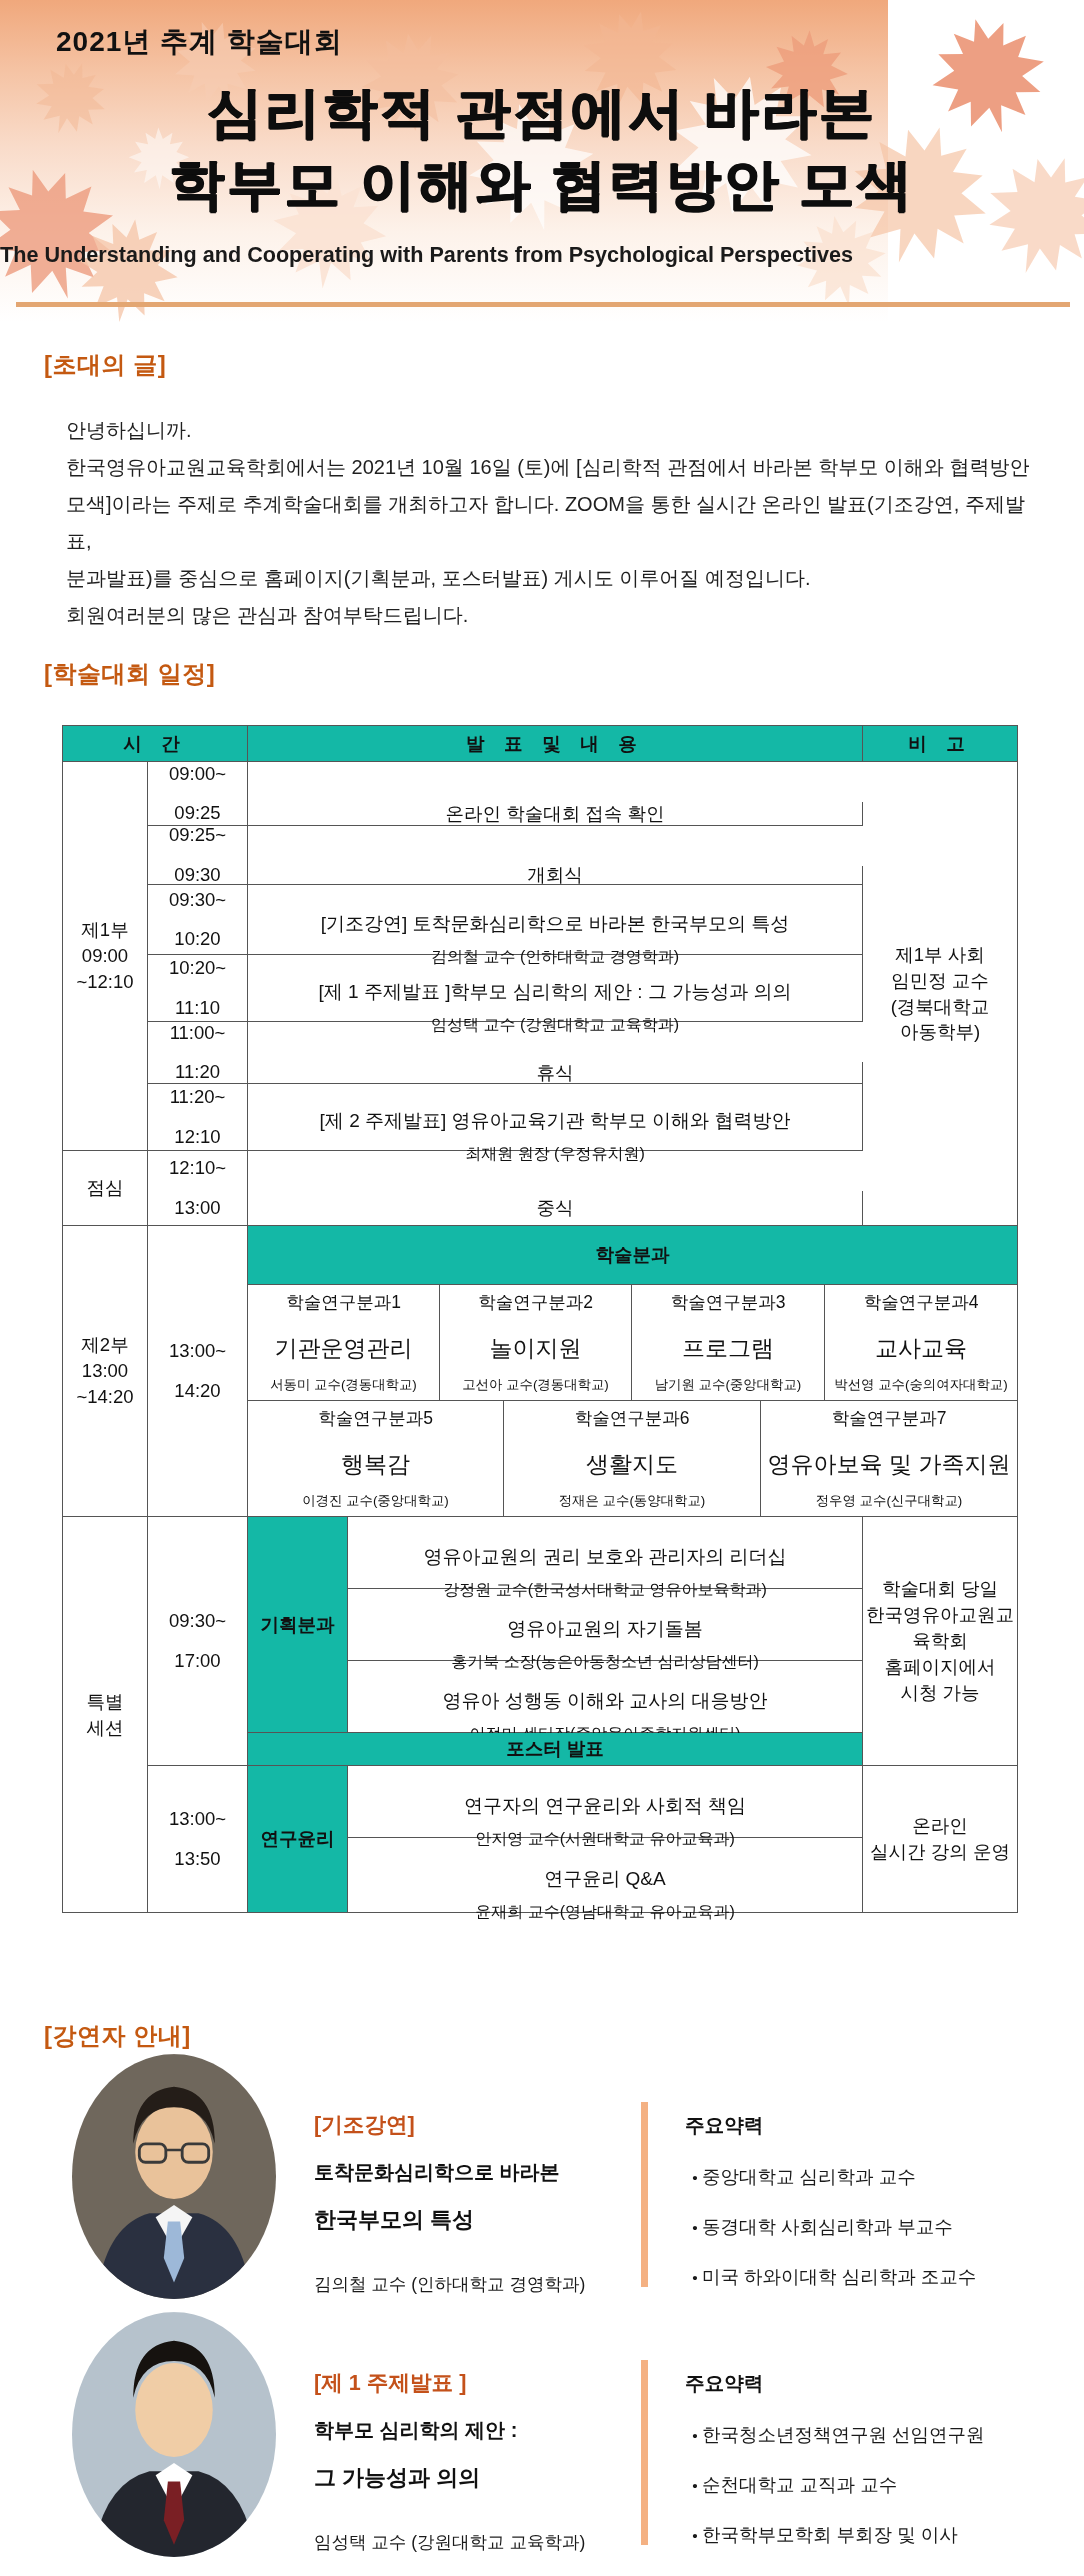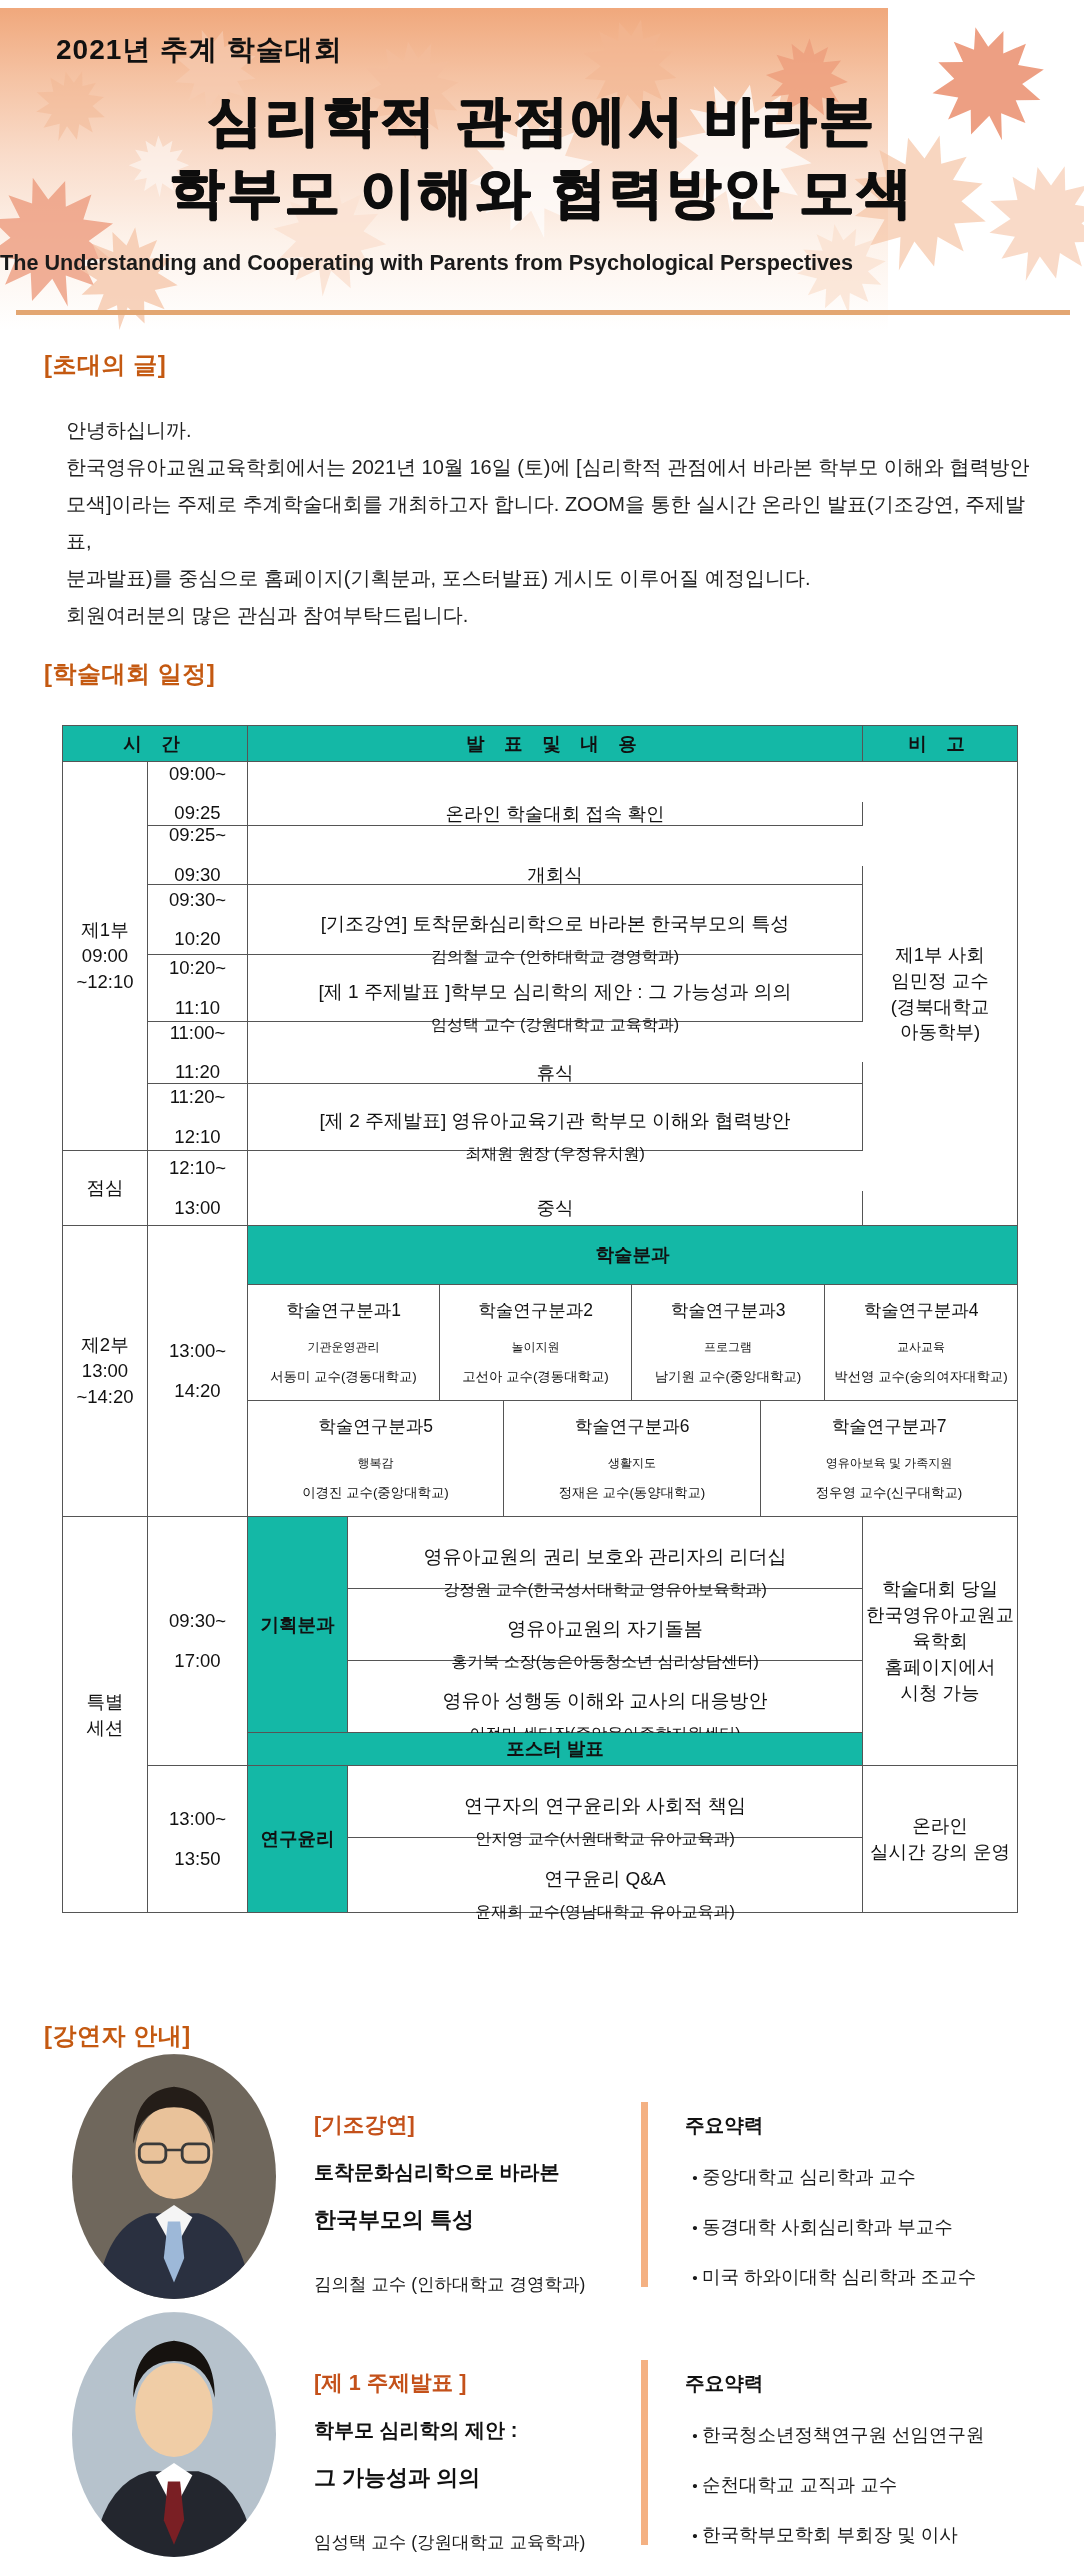--- a/index.html
+++ b/index.html
@@ -1,20 +1,20 @@
 <!DOCTYPE html>
 <html style="font-size:8.2px"><head>
 <meta charset="utf-8">
 <style>
   html,body{margin:0;padding:0;}
   body{font-family:"Liberation Sans","DejaVu Sans",sans-serif;background:#ffffff;}
   #page{position:relative;width:1084px;height:3347px;background:#ffffff;overflow:hidden;}
 
   
-  .banner{position:absolute;left:0;top:8px;width:888px;height:322px;
+  .banner{position:absolute;left:0;top:0;width:888px;height:322px;
           background:linear-gradient(180deg,#f0a87c 0%,#f5c3a4 22%,#f9dbc9 45%,#fdf2ea 72%,#ffffff 100%);}
   .banner svg.leaves{position:absolute;left:0;top:0;}
   .event-label{position:absolute;left:56px;top:23px;font-size:28px;font-weight:800;color:#111;letter-spacing:1px;}
   .main-title{position:absolute;left:0;width:1084px;text-align:center;font-size:55px;font-weight:800;color:#0d0d0d;
               letter-spacing:2.6px;text-shadow:1px 0 #0d0d0d,-1px 0 #0d0d0d,0 1px #0d0d0d;}
   .mt1{top:76px;} .mt2{top:148px;}
   .sub-en{position:absolute;left:0;top:242px;width:1084px;text-align:left;font-size:21.6px;font-weight:600;color:#1a1a1a;}
   .title-divider{position:absolute;left:15.5px;top:302px;width:1054px;height:4.6px;background:#e3a672;}
 
   
@@ -28,21 +28,21 @@
          grid-template-columns:85px 100px 100px 92px 64px 128px 129px 64px 38px 155px;
          grid-template-rows:36px 64px 59px 70px 67px 62px 67px 75px 59px 116px 116px 72px 72px 72px 33px 72px 75px;
          border-top:1px solid #555;border-left:1px solid #555;}
   .sched>div{border-right:1px solid #555;border-bottom:1px solid #555;display:flex;flex-direction:column;
              align-items:center;justify-content:center;text-align:center;font-size:18.5px;color:#111;line-height:1.4;padding:2.1px;box-sizing:border-box;}
   .or{background:#14b8a6;}
   .hdr{font-size:21.6px;font-weight:700;letter-spacing:7.2px;}
   .ttl{font-size:19px;margin-top:40px;}
   .prs{font-size:16px;margin-top:8.2px;}
   .tm{gap:13.4px;}
-  .nm{font-size:17.5px;} .tp{font-size:12px;margin-top:17px;} .chair{font-size:13.4px;margin-top:12.4px;}
+  .nm{font-size:17.5px;} .tp{font-size:23px;margin-top:17px;} .chair{font-size:13.4px;margin-top:12.4px;}
   .note1{font-size:17px;line-height:1.95;}
   .note2{font-size:14px;line-height:2.0;}
   .note3{font-size:15px;line-height:1.7;}
   .sess{font-size:19.6px;font-weight:600;}
   .bandtxt{font-size:20.6px;font-weight:700;}
 
   
   .spk{position:absolute;left:0;width:1084px;height:258px;}
   .photo{position:absolute;left:72px;top:0;width:204px;height:247px;}
   .tag{position:absolute;left:314px;top:57px;font-size:21.6px;font-weight:700;color:#c4511a;}

